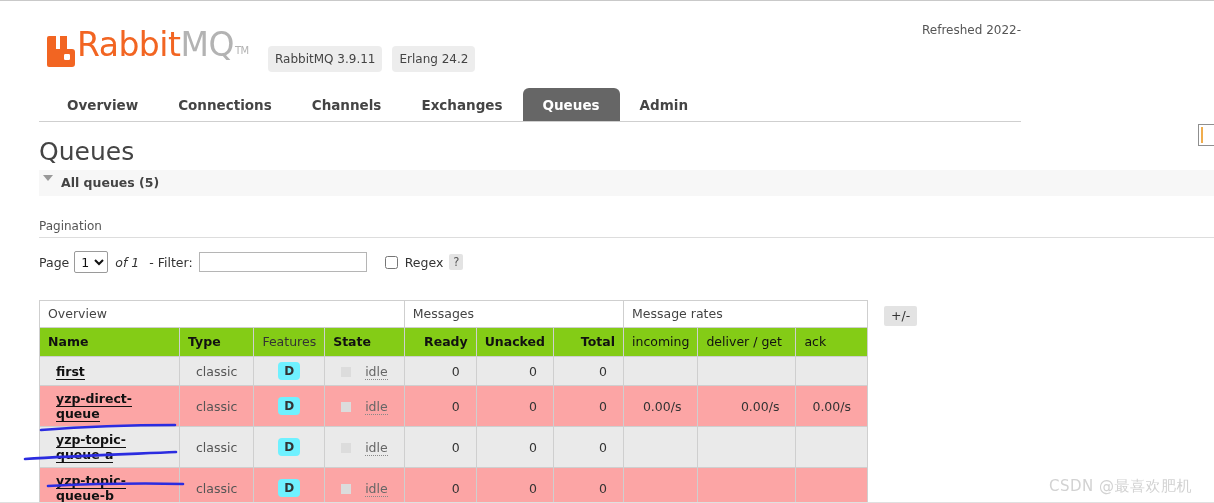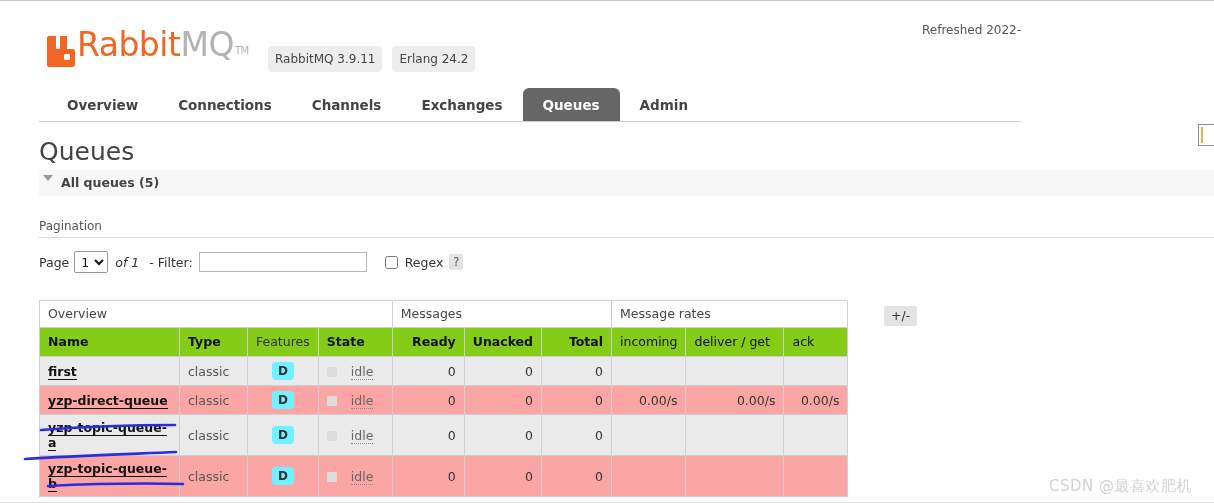--- a/index.html
+++ b/index.html
@@ -252,21 +252,21 @@
     margin-top: 27px;
     position: relative;
   }
   table.queues {
     border-collapse: collapse;
     font-size: 12.5px;
     table-layout: fixed;
   }
   table.queues th, table.queues td {
     border: 1px solid #cfcfcf;
-    padding: 5px 8px;
+    padding: 5px 16px;
     vertical-align: middle;
   }
   tr.group-row th {
     background: #ffffff;
     font-weight: normal;
     color: #444;
     text-align: left;
     font-size: 12.5px;
     padding: 5px 8px 6px 8px;
   }

